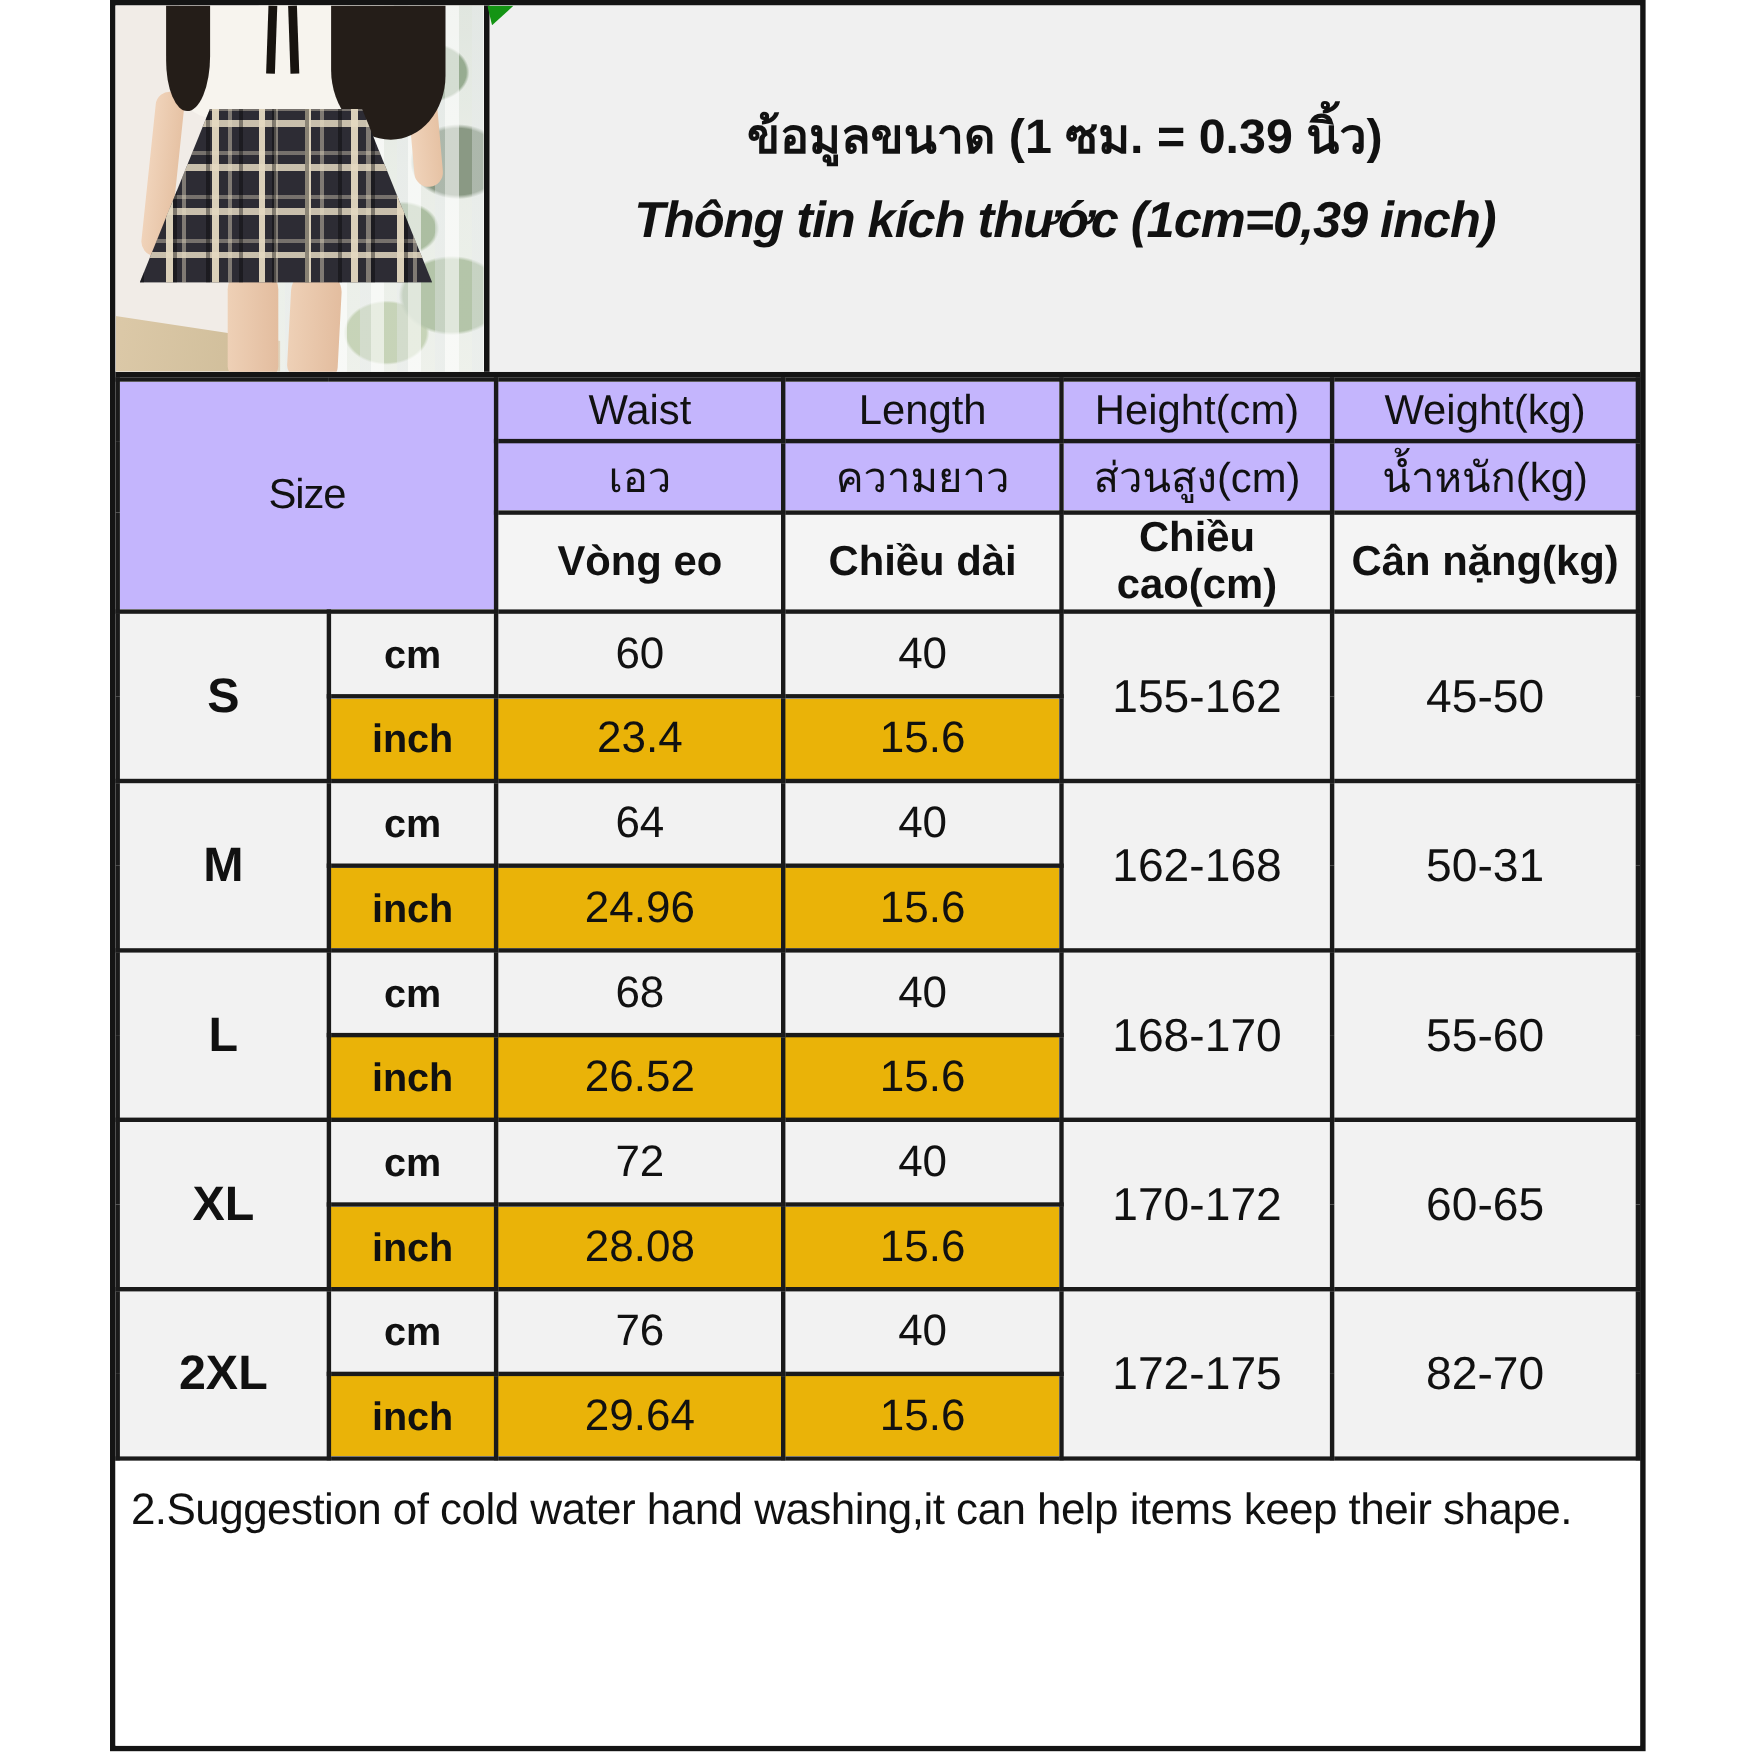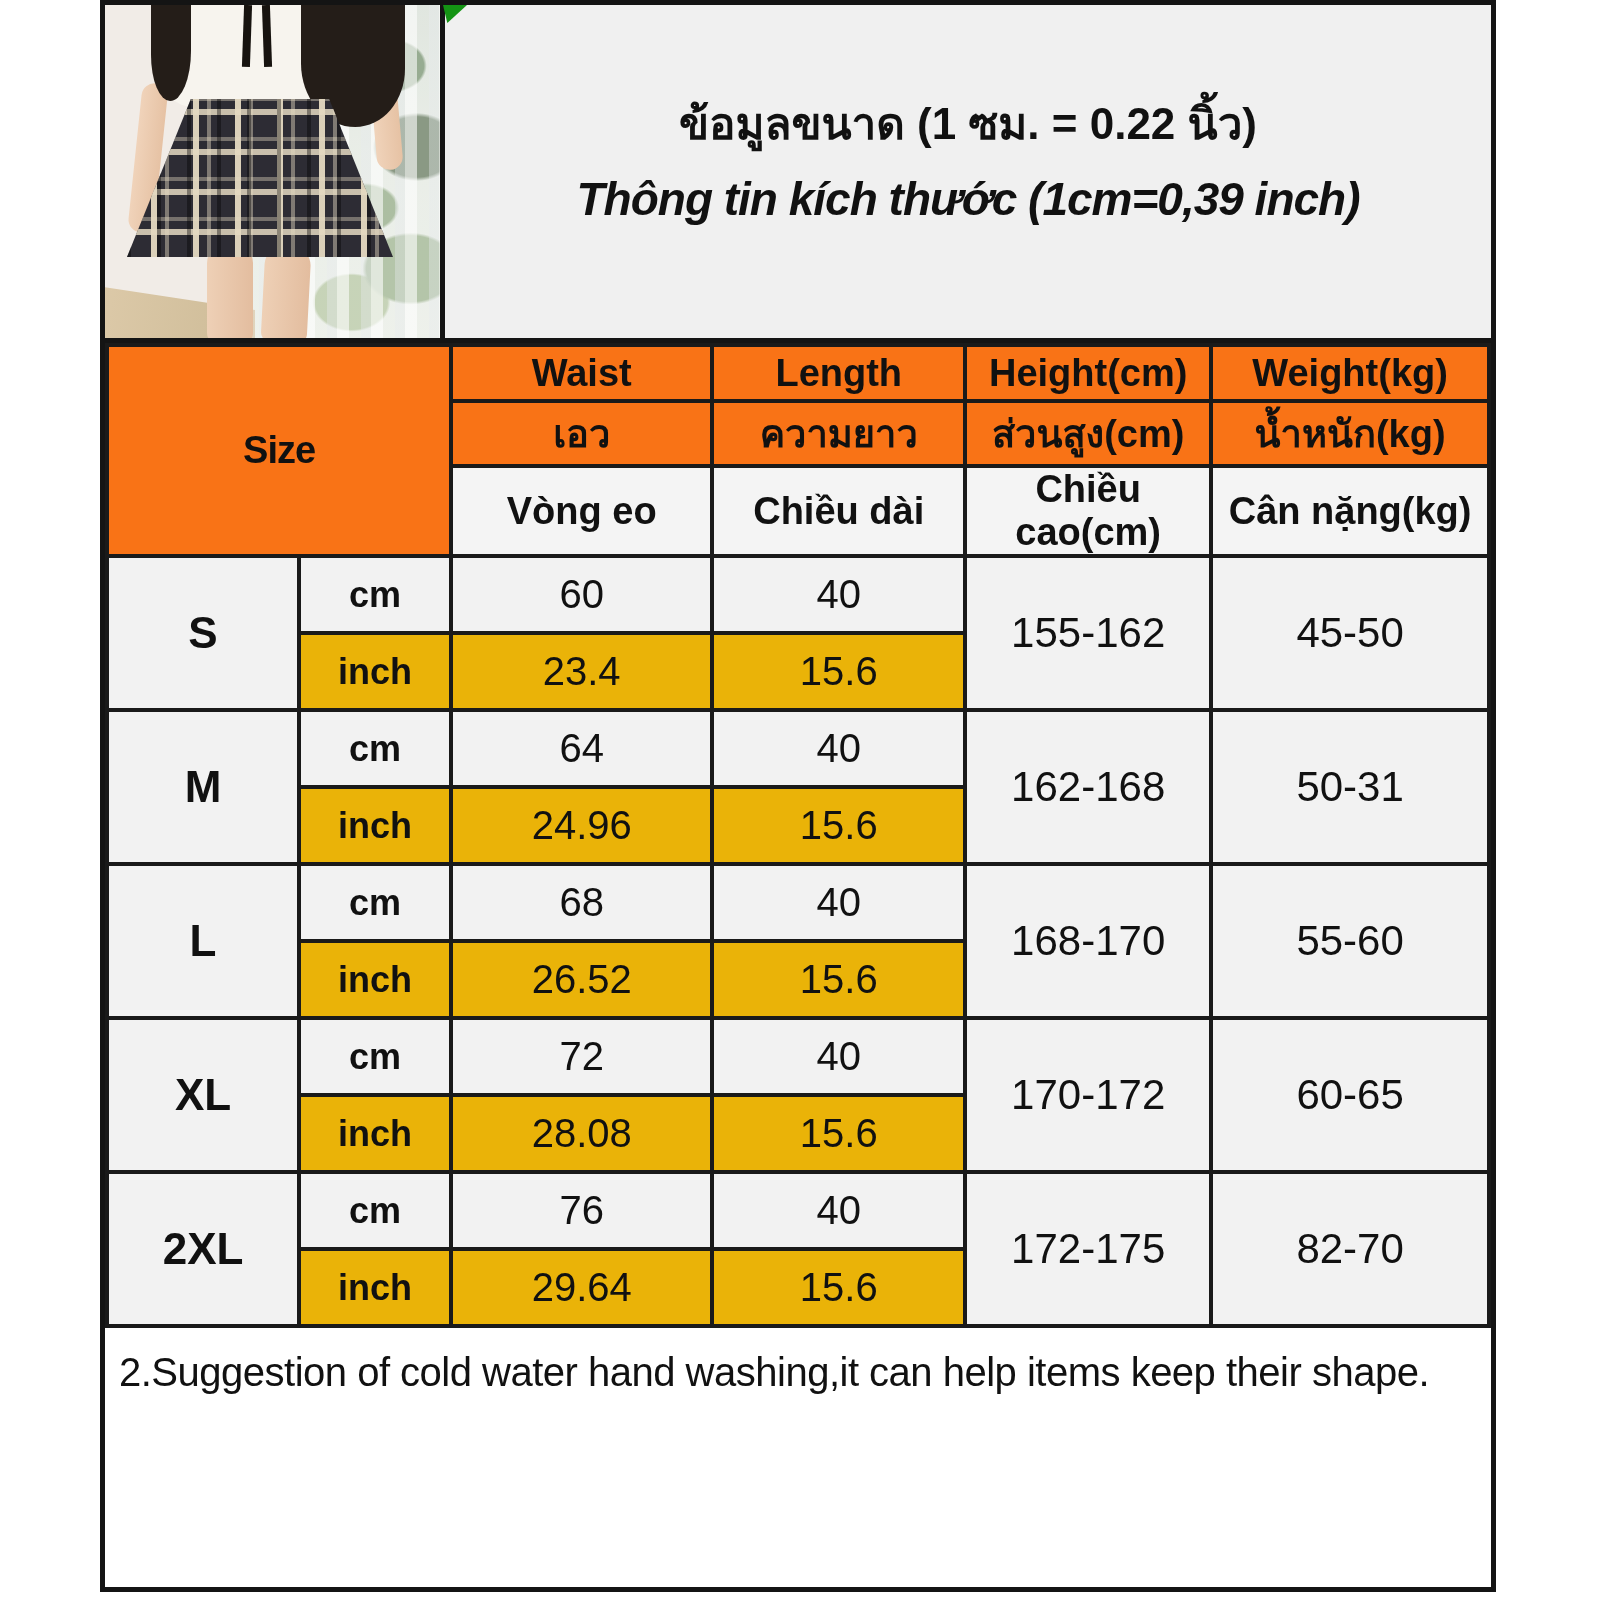--- a/index.html
+++ b/index.html
@@ -73,21 +73,21 @@
   col.c-unit   { width:11.0%; }
   col.c-waist  { width:18.9%; }
   col.c-length { width:18.3%; }
   col.c-height { width:17.8%; }
   col.c-weight { width:20.1%; }
 
   tr.h-row1 { height:56px; }  tr.h-row2 { height:62px; }  tr.h-row3 { height:56px; }
   tr.b-row  { height:77px; }
 
   th.size-head { background:#d9d9d9; font-size:62px; font-weight:bold; letter-spacing:-1px; }
-  .h-row1 th, .h-row2 th { background:#f97316; font-size:38px; font-weight:bold; }
+  .h-row1 th, .h-row2 th { background:#c4b5fd; font-size:38px; font-weight:normal; }
   .h-row3 th { background:#f4f4f4; font-size:38px; font-weight:bold; }
 
   td.size-letter { background:#d9d9d9; font-size:44px; font-weight:bold; }
   tr.row-cm td   { background:#f2f2f2; }
   tr.row-inch td { background:#eab308; }
   td.unit  { font-size:36px; font-weight:bold; }
   td.val   { font-size:40px; font-weight:normal; }
   td.range { background:#f2f2f2; font-size:42px; font-weight:normal; }
 
   
@@ -111,21 +111,21 @@
         <div class="arm left"></div>
         <div class="arm right"></div>
         <div class="blouse"></div>
         <div class="ribbon r1"></div>
         <div class="ribbon r2"></div>
         <div class="hair main"></div>
         <div class="hair strand"></div>
         <div class="skirt"></div>
       </div>
       <div class="title-area">
-        <div class="title-th">ข้อมูลขนาด (1 ซม. = 0.22 นิ้ว)</div>
+        <div class="title-th">ข้อมูลขนาด (1 ซม. = 0.39 นิ้ว)</div>
         <div class="title-vi">Thông tin kích thước (1cm=0,39 inch)</div>
       </div>
       <div class="corner-flag"></div>
     </div>
 
     <table class="size-table">
       <colgroup>
         <col class="c-size">
           <col class="c-unit">
           <col class="c-waist">

